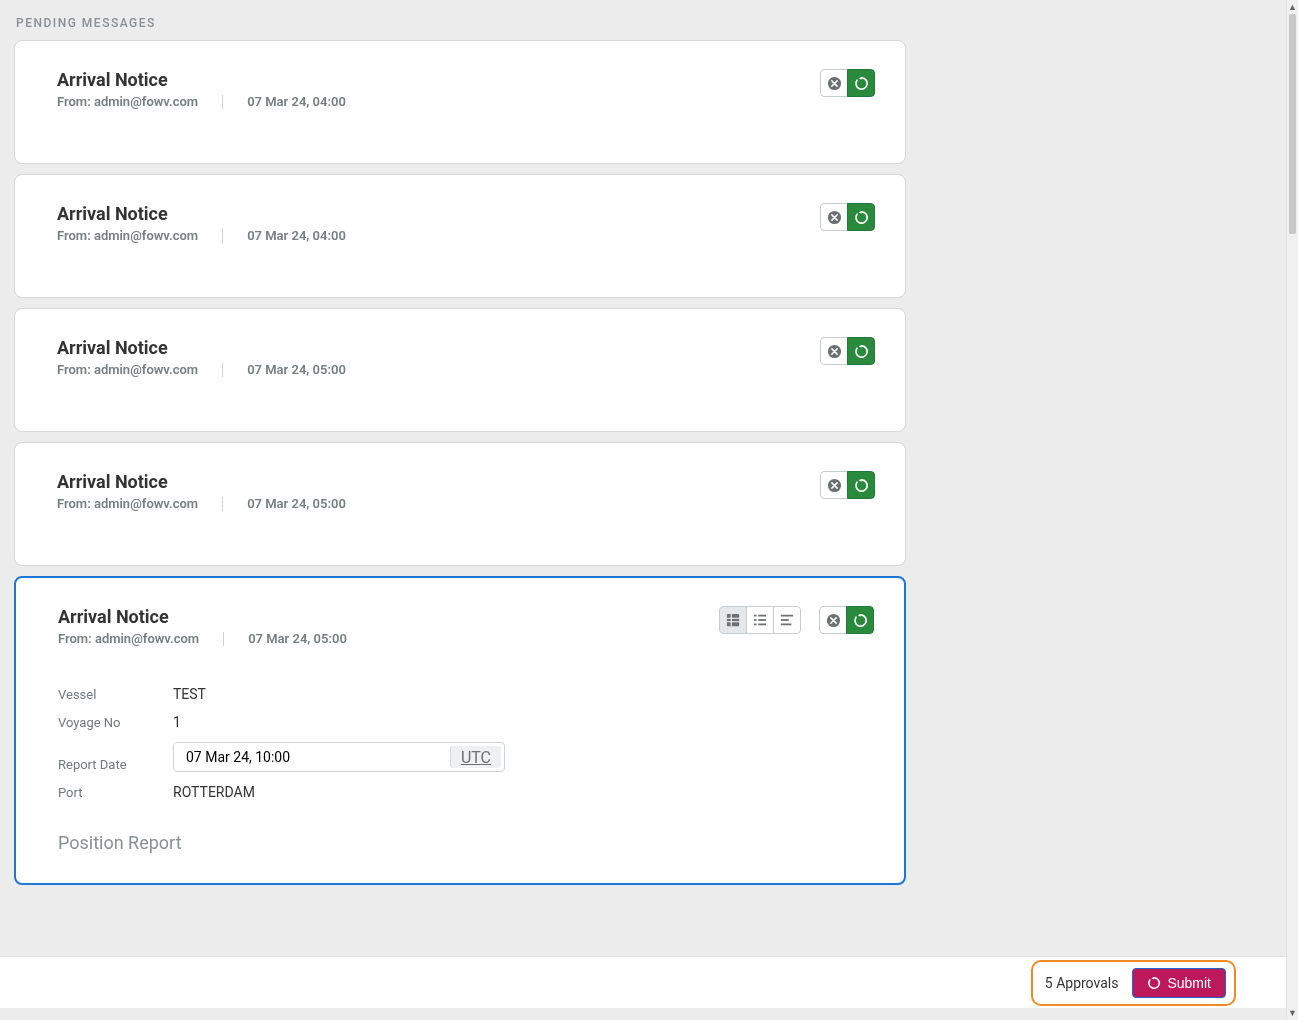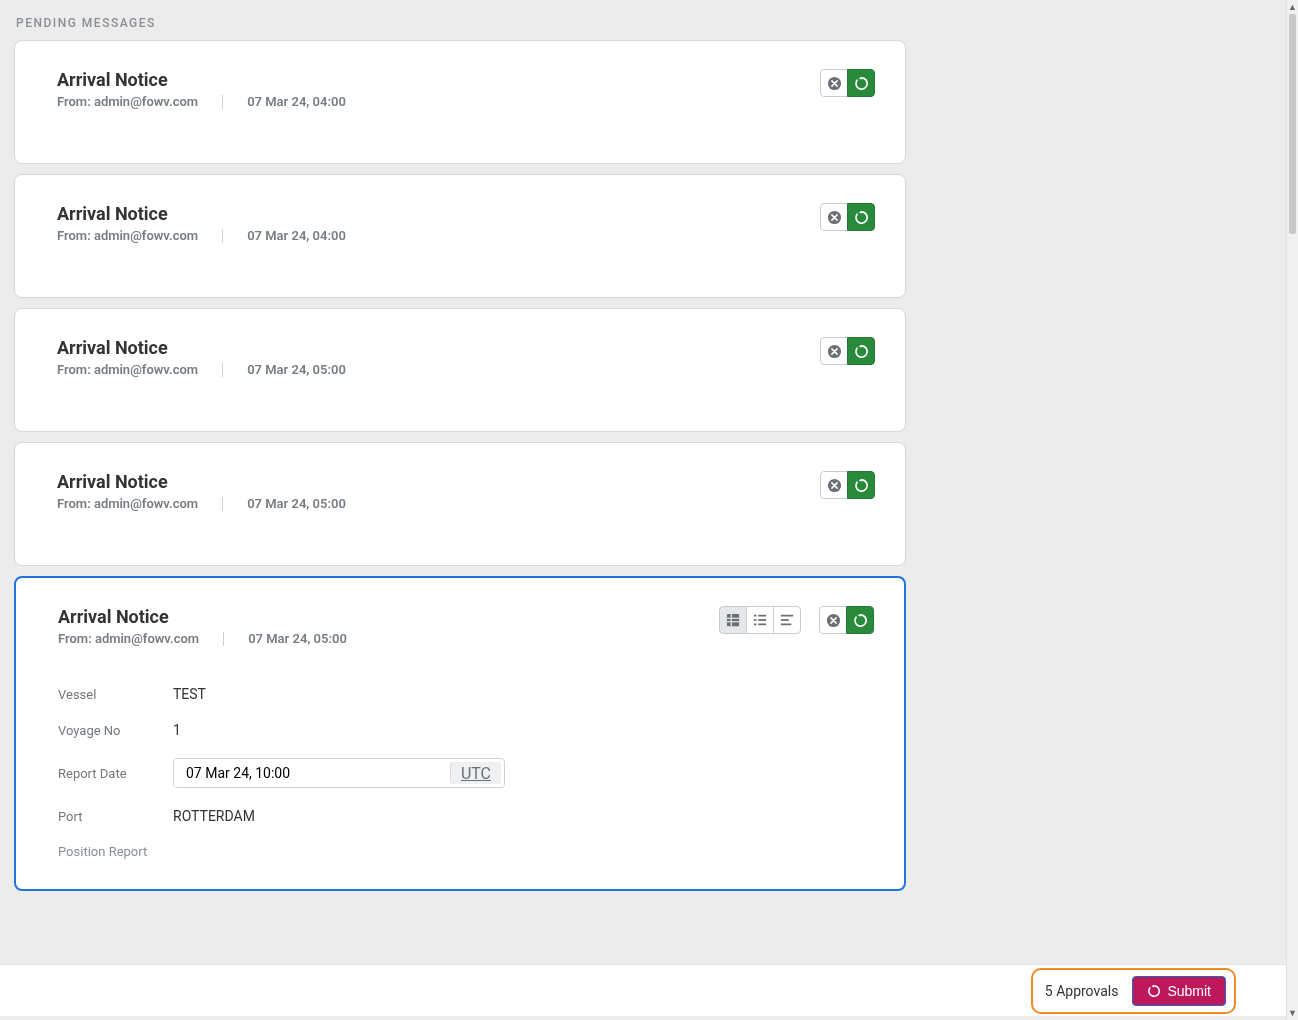--- a/index.html
+++ b/index.html
@@ -98,24 +98,23 @@
     .icon-btn.active {
       background: #e5e8eb;
     }
     .icon-btn svg { display: block; }
 
     .detail-table {
       margin-top: 34px;
     }
     .d-row {
       display: flex;
-      align-items: center;
+      align-items: flex-end;
       padding: 6px 0;
       font-size: 14px;
-      margin-top: 8px;
     }
     .d-label {
       width: 115px;
       color: #73787d;
       font-size: 13px;
     }
     .d-val {
       color: #333;
       font-size: 14px;
     }
@@ -139,29 +138,29 @@
     .input-wrap .suffix {
       background: #eef0f2;
       border-left: 1px solid #d7dade;
       padding: 0 10px;
       font-size: 16px;
       color: #6c7075;
       display: flex; align-items: center;
       margin: 3px; border-radius: 3px; text-decoration: underline;
     }
     .sub-section {
-      font-size: 13px;
+      font-size: 18px;
       color: #8a8f95;
-      margin-top: 14px;
+      margin-top: 26px;
       font-weight: 400;
     }
 
     .footer {
       position: absolute;
-      left: 0; right: 12px; bottom: 4px;
+      left: 0; right: 12px; bottom: 12px;
       height: 52px;
       background: #fff;
       display: flex;
       align-items: center;
       justify-content: flex-end;
       padding: 0 50px 0 0;
       border-top: 1px solid #e2e2e2;
     }
     .approval-box {
       display: flex;

